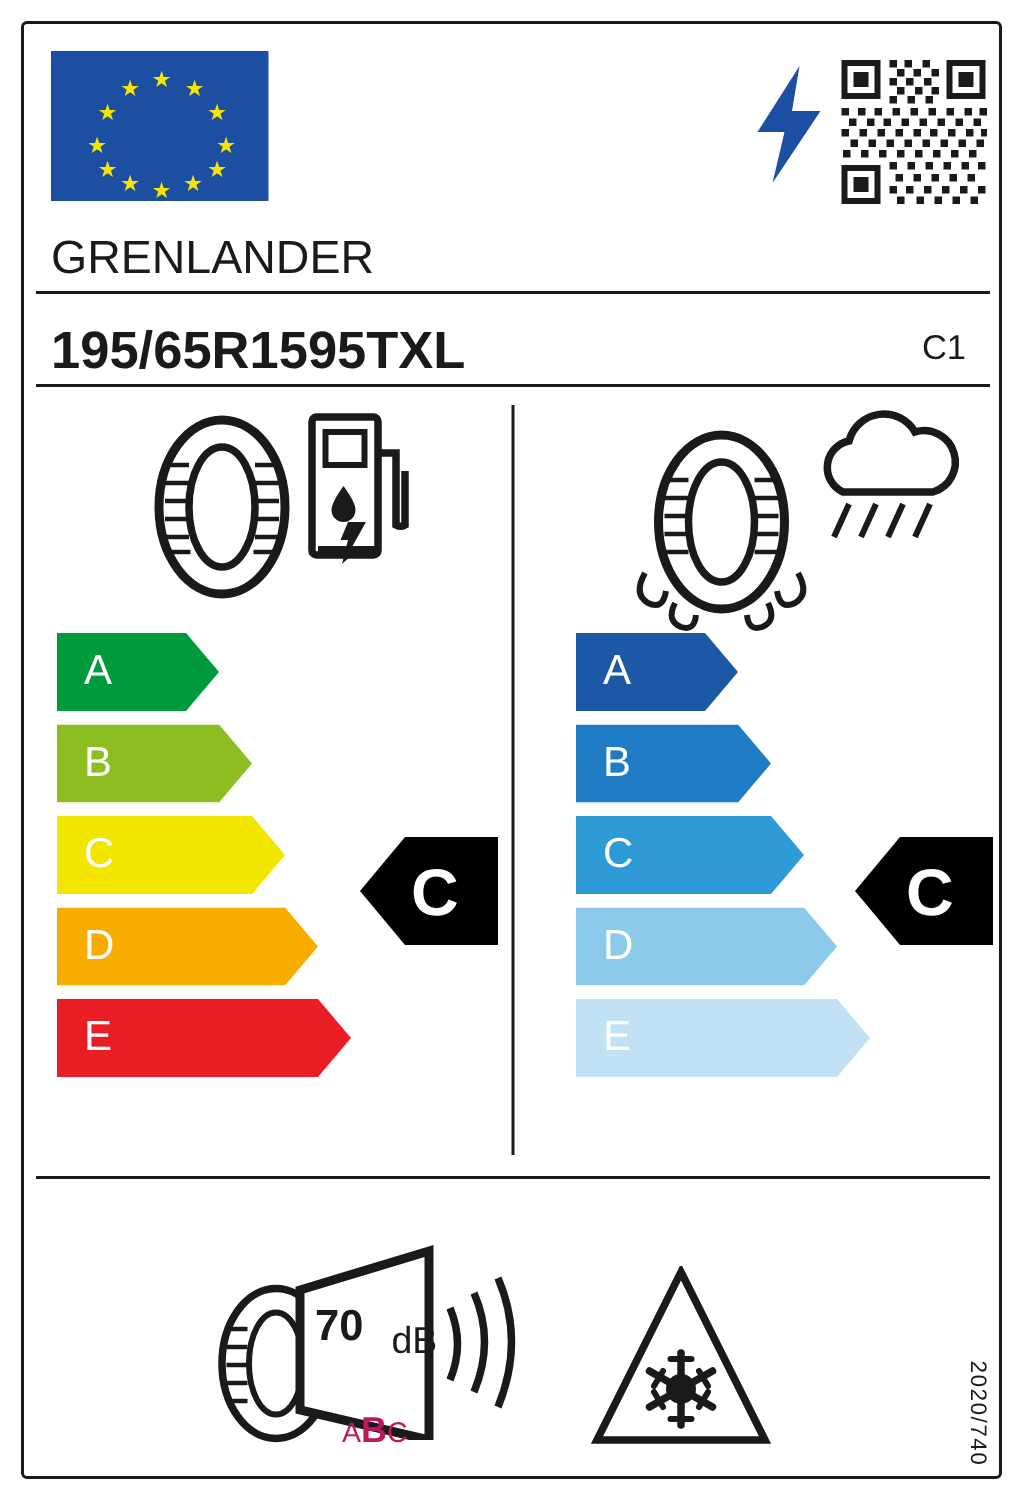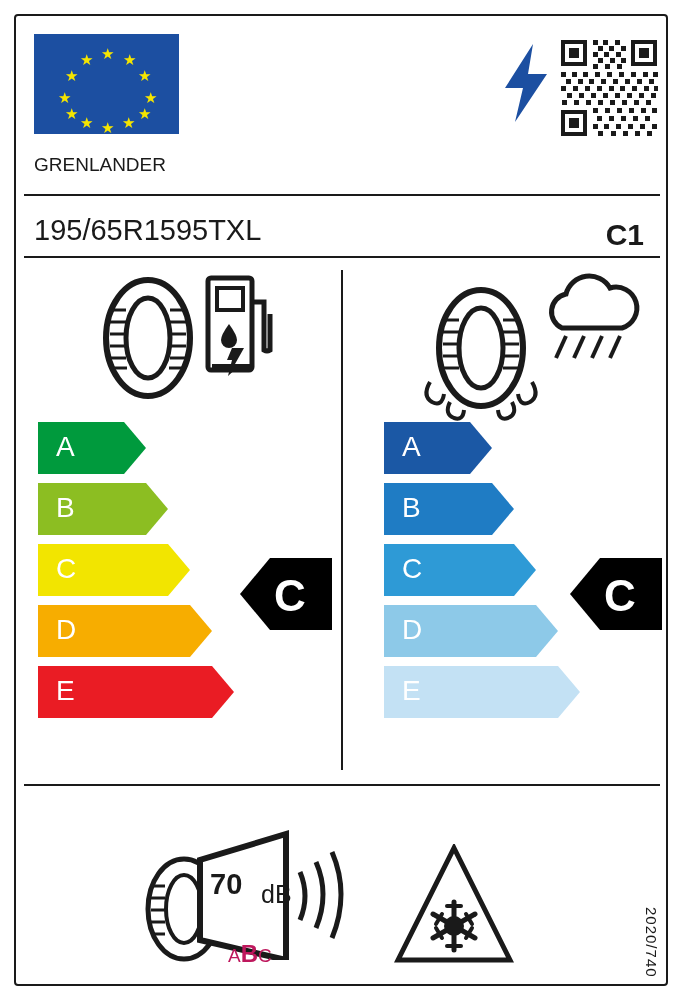--- a/index.html
+++ b/index.html
@@ -79,21 +79,21 @@
     position: absolute;
     left: 0;
     top: 118px;
     width: 100%;
     height: 62px;
   }
   .brand-name {
     position: absolute;
     left: 18px;
     top: 20px;
-    font-size: 19px;
+    font-size: 31px;
     color: #1a1a1a;
   }
   .hr {
     position: absolute;
     left: 8px;
     width: 636px;
     height: 2px;
     background: #1a1a1a;
   }
 
@@ -102,30 +102,30 @@
     position: absolute;
     left: 0;
     top: 182px;
     width: 100%;
     height: 62px;
   }
   .tyre-size {
     position: absolute;
     left: 18px;
     top: 16px;
-    font-size: 29px;
-    color: #1a1a1a;
+    font-size: 35px;
+    color: #1a1a1a;
+    font-weight: bold;
   }
   .tyre-class {
     position: absolute;
     right: 22px;
     top: 20px;
-    font-size: 30px;
-    color: #1a1a1a;
-    font-weight: bold;
+    font-size: 23px;
+    color: #1a1a1a;
   }
 
   
   .panels {
     position: absolute;
     left: 0;
     top: 246px;
     width: 100%;
     height: 538px;
   }

